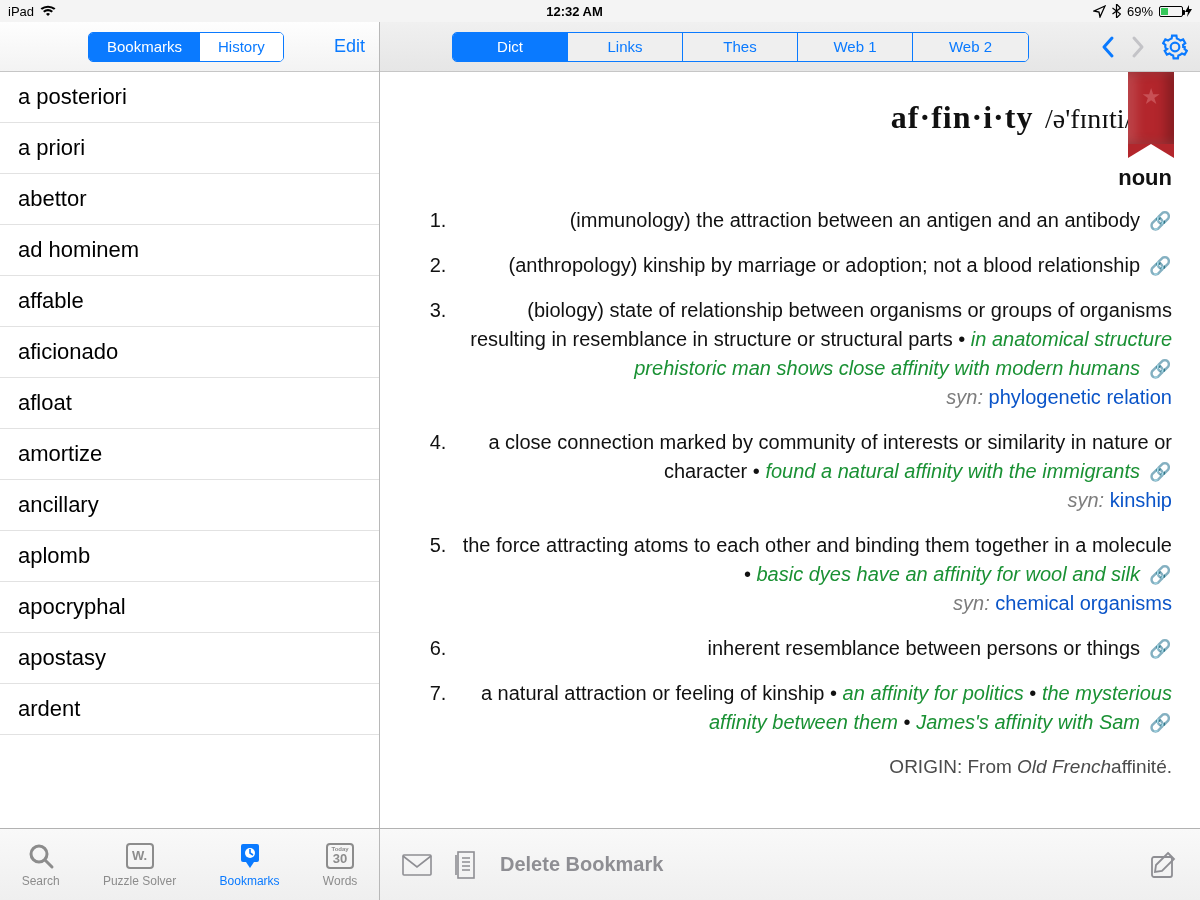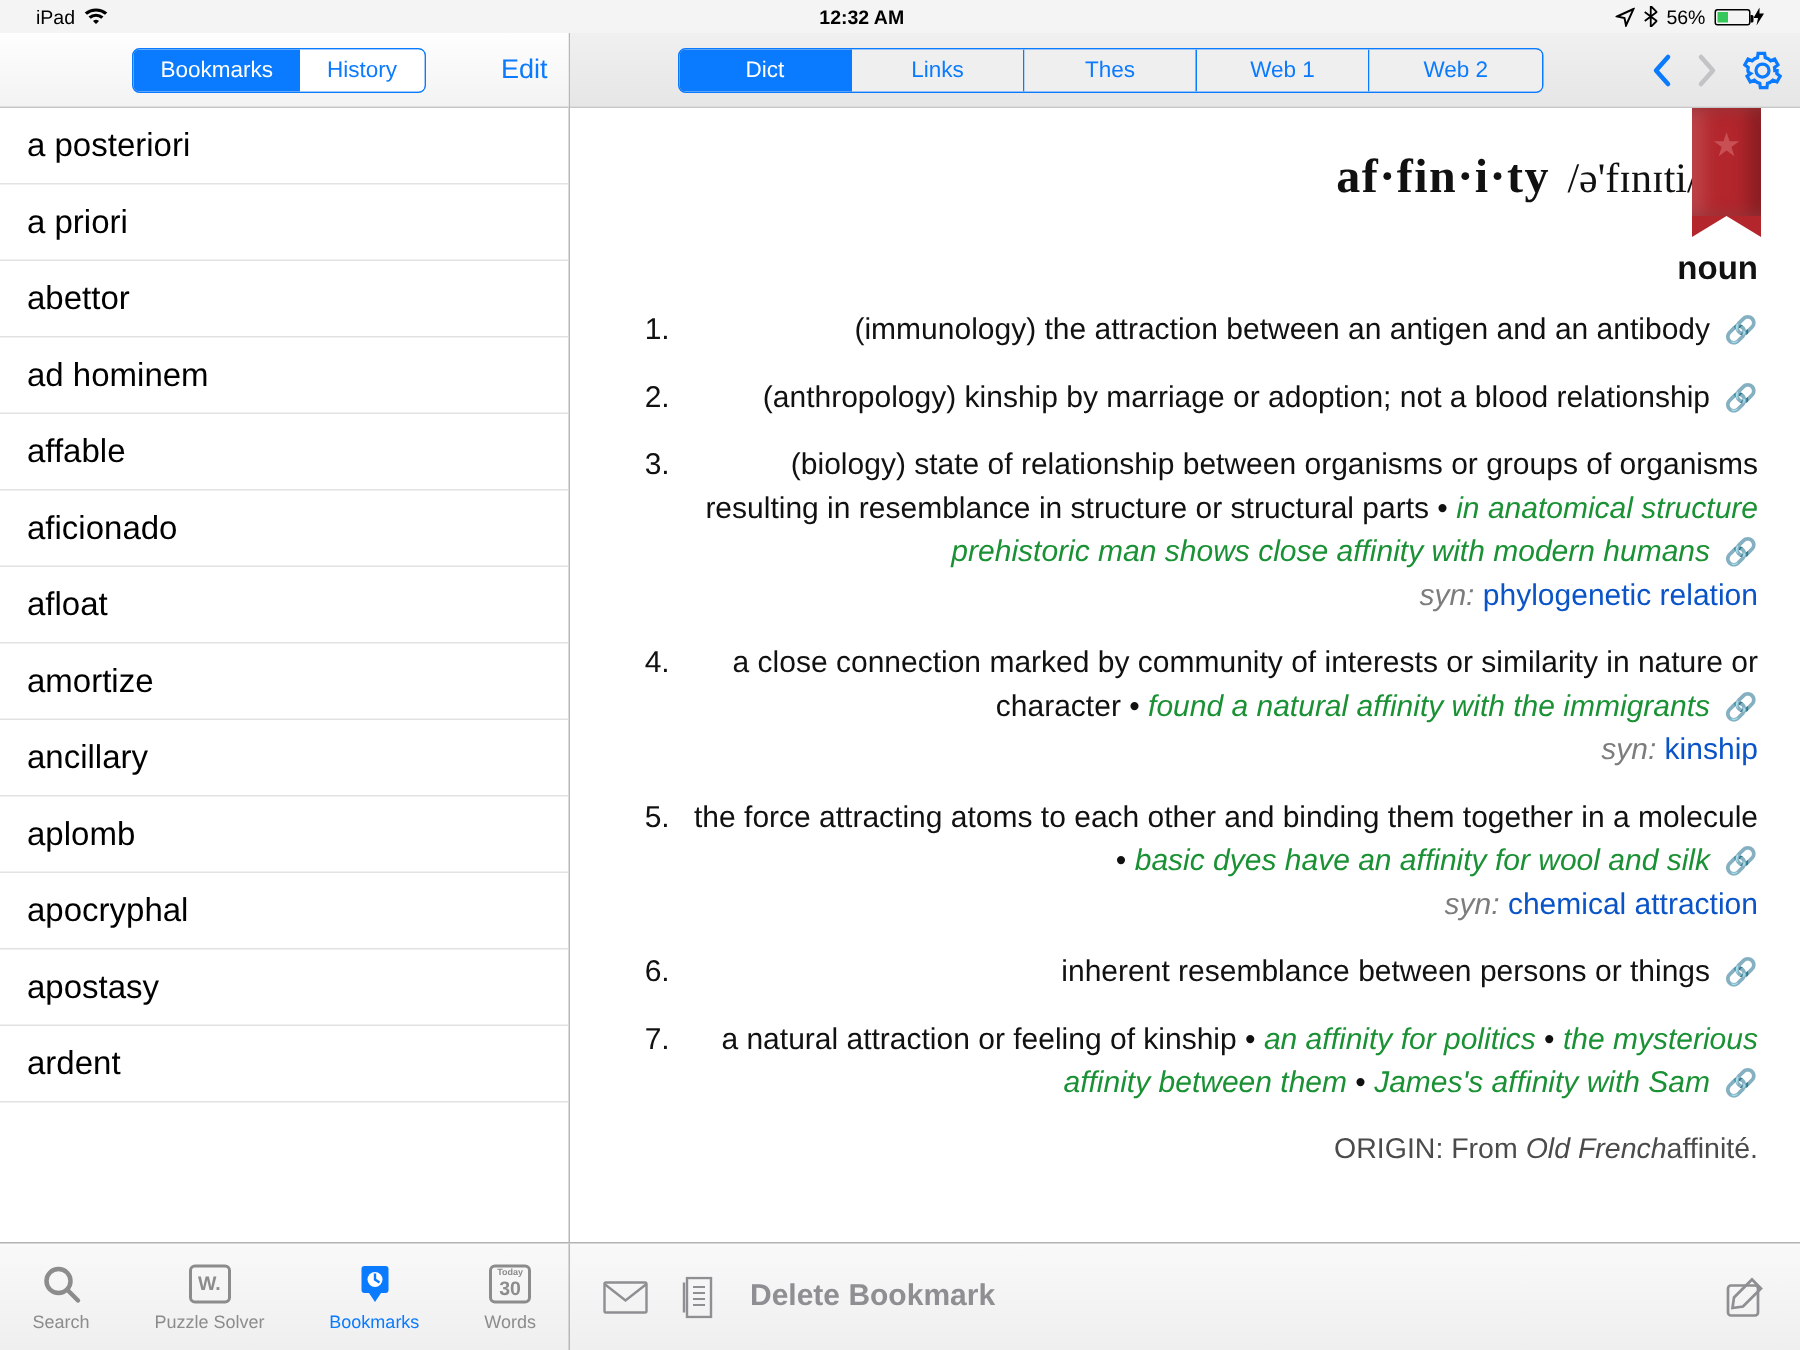--- a/index.html
+++ b/index.html
@@ -1,20 +1,20 @@
 <!DOCTYPE html>
 <html><head>
 <meta charset="utf-8">
 <style>
   * { box-sizing: border-box; margin: 0; padding: 0; }
   html, body { width: 1200px; height: 900px; font-family: -apple-system, "Helvetica Neue", Helvetica, Arial, sans-serif; background: #fff; overflow: hidden; }
   body { display: flex; flex-direction: column; }
 
   
-  .status-bar { height: 22px; display: flex; align-items: center; justify-content: space-between; padding: 0 24px; font-size: 13px; background: #f4f4f4; }
+  .status-bar { height: 22px; display: flex; align-items: center; justify-content: space-between; padding: 0 8px; font-size: 13px; background: #f4f4f4; }
   .status-left, .status-right { display: flex; align-items: center; gap: 6px; }
   .status-center { font-weight: 600; }
   .battery { display:inline-flex; align-items:center; gap:2px; }
   .batt-shell { width:24px; height:11px; border:1px solid #000; border-radius:2px; position:relative; display:inline-block; }
   .batt-shell::after { content:""; position:absolute; right:-3px; top:3px; width:2px; height:5px; background:#000; border-radius:0 1px 1px 0; }
   .batt-fill { position:absolute; left:1px; top:1px; bottom:1px; width:32%; background:#35c759; }
 
   
   .chrome { display:flex; flex:1; min-height:0; }
   .col-left { width:380px; display:flex; flex-direction:column; border-right:1px solid #b8b8b8; background:#fff; }
@@ -91,21 +91,21 @@
     <span>
       <svg width="13" height="13" viewBox="0 0 13 13">
           <path d="M12 1 L1 6 L6 7 L7 12 Z" fill="none" stroke="#000" stroke-width="1.3"></path>
         </svg>
     </span>
     <span>
       <svg width="9" height="14" viewBox="0 0 9 14">
           <path d="M4.5 0 V14 L8.5 10 L0.5 4 M4.5 0 L8.5 4 L0.5 10" fill="none" stroke="#000" stroke-width="1.2"></path>
         </svg>
     </span>
-    <span>56%</span>
+    <span>69%</span>
     <span class="battery">
       <span class="batt-shell">
           <span class="batt-fill"></span>
         </span>
       <svg width="7" height="12" viewBox="0 0 7 12">
           <path d="M4 0 L0 7 H3 L2 12 L7 4 H4 Z" fill="#000"></path>
         </svg>
     </span>
   </div>
 </div>
@@ -179,21 +179,21 @@
               <path d="M16 6a7 7 0 0 1 0 12M19 3a11 11 0 0 1 0 18" fill="none" stroke="#111" stroke-width="2"></path>
             </svg>
         </span>
       </div>
       <div class="pos">noun</div>
       <ol class="defs" id="defs">
           <li><span>(immunology) the attraction between an antigen and an antibody</span> <span class="linkicon">🔗</span></li>
           <li><span>(anthropology) kinship by marriage or adoption; not a blood relationship</span> <span class="linkicon">🔗</span></li>
           <li><span>(biology) state of relationship between organisms or groups of organisms resulting in resemblance in structure or structural parts</span> • <span class="example">in anatomical structure prehistoric man shows close affinity with modern humans</span> <span class="linkicon">🔗</span><br><span class="synlabel">syn: </span><span class="synlink">phylogenetic relation</span></li>
           <li><span>a close connection marked by community of interests or similarity in nature or character</span> • <span class="example">found a natural affinity with the immigrants</span> <span class="linkicon">🔗</span><br><span class="synlabel">syn: </span><span class="synlink">kinship</span></li>
-          <li><span>the force attracting atoms to each other and binding them together in a molecule</span> • <span class="example">basic dyes have an affinity for wool and silk</span> <span class="linkicon">🔗</span><br><span class="synlabel">syn: </span><span class="synlink">chemical attraction</span></li>
+          <li><span>the force attracting atoms to each other and binding them together in a molecule</span> • <span class="example">basic dyes have an affinity for wool and silk</span> <span class="linkicon">🔗</span><br><span class="synlabel">syn: </span><span class="synlink">chemical organisms</span></li>
           <li><span>inherent resemblance between persons or things</span> <span class="linkicon">🔗</span></li>
           <li><span>a natural attraction or feeling of kinship</span> • <span class="example">an affinity for politics</span> • <span class="example">the mysterious affinity between them</span> • <span class="example">James's affinity with Sam</span> <span class="linkicon">🔗</span></li>
         </ol>
       <div class="originline">
         <span>ORIGIN: From </span><span class="oi">Old French</span><span>affinité.</span>
       </div>
     </div>
   </div>
 </div>
 

